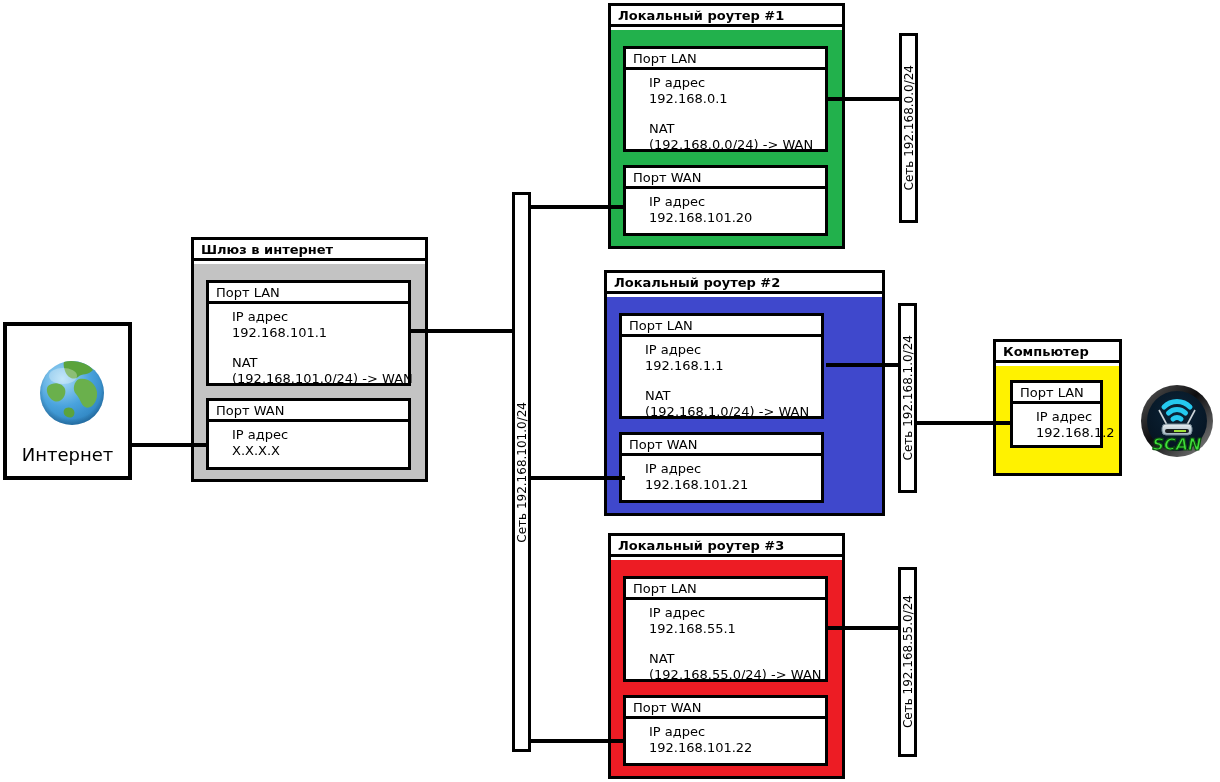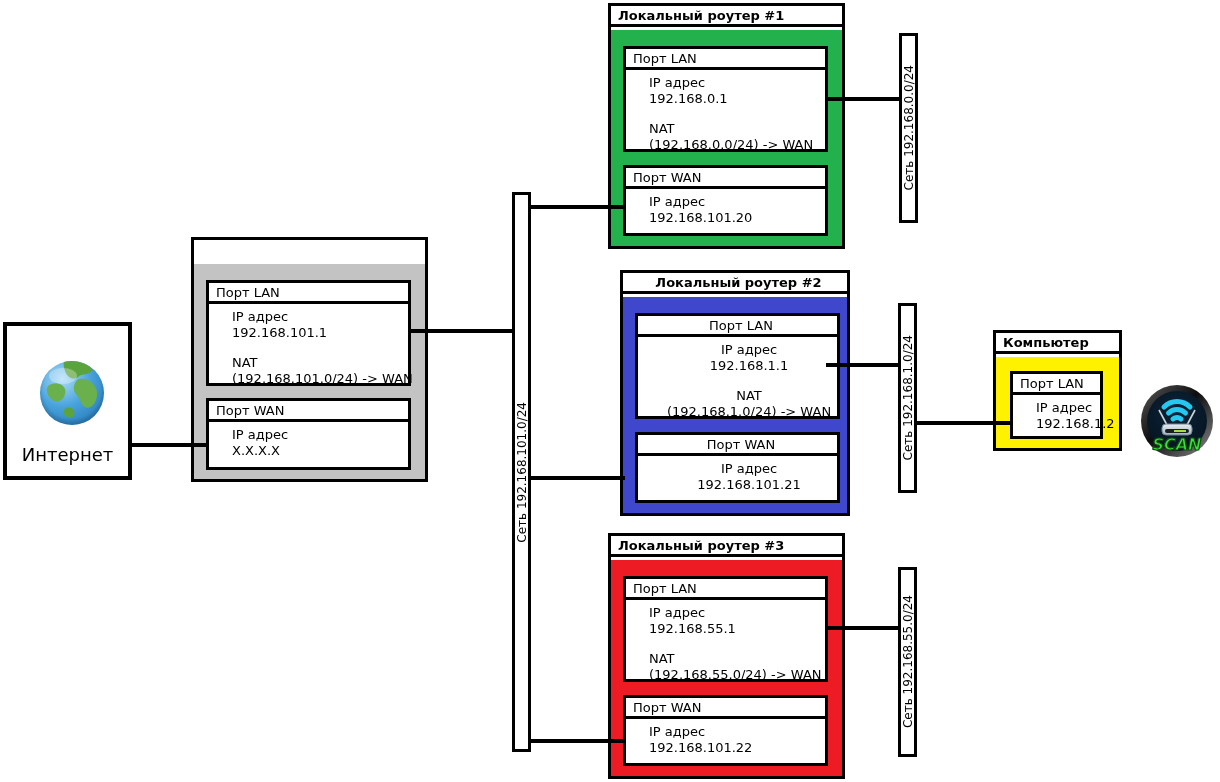--- a/index.html
+++ b/index.html
@@ -66,20 +66,21 @@
       <path d="M12 30 C18 25 27 27 29 33 C31 39 25 48 18 45 C12 42 9 34 12 30 Z" fill="#6ab04c"></path>
       <path d="M30 52 C35 50 40 54 38 59 C36 63 30 62 28 58 C27 55 28 53 30 52 Z" fill="#5ba33c"></path>
       <circle cx="36" cy="37" r="32" fill="url(#shade)"></circle>
       <ellipse cx="27" cy="20" rx="14" ry="8" fill="rgba(255,255,255,0.30)"></ellipse>
     </svg>
   </div>
   <div class="internet-label">Интернет</div>
 </div>
 
 <div class="box" style="left:191px; top:237px; width:237px; height:245px;">
+  <div class="box-title">Шлюз в интернет</div>
   <div class="box-body" style="background: rgb(195, 195, 195);">
     <div class="port" style="top:16px; height:106px;">
       <div class="port-title">Порт LAN</div>
       <div class="port-body">
         <div>IP адрес</div>
         <div>192.168.101.1</div>
         <div class="gap"></div>
         <div>NAT</div>
         <div>(192.168.101.0/24) -&gt; WAN</div>
       </div>
@@ -117,21 +118,21 @@
         <div>IP адрес</div>
         <div>192.168.101.20</div>
       </div>
     </div>
   </div>
 </div>
 <div class="vbar" style="left:899px; top:33px; height:190px;">
   <span class="vlabel">Сеть 192.168.0.0/24</span>
 </div>
 
-<div class="box" style="left:620px; top:270px; width:230px; height:246px;text-align:center;">
+<div class="box" style="left:604px; top:270px; width:281px; height:246px;">
   <div class="box-title">Локальный роутер #2</div>
   <div class="box-body" style="background: rgb(63, 72, 204);">
     <div class="port" style="top:16px; height:106px;">
       <div class="port-title">Порт LAN</div>
       <div class="port-body">
         <div>IP адрес</div>
         <div>192.168.1.1</div>
         <div class="gap"></div>
         <div>NAT</div>
         <div>(192.168.1.0/24) -&gt; WAN</div>
@@ -169,21 +170,21 @@
         <div>IP адрес</div>
         <div>192.168.101.22</div>
       </div>
     </div>
   </div>
 </div>
 <div class="vbar" style="left:898px; top:567px; height:190px;">
   <span class="vlabel">Сеть 192.168.55.0/24</span>
 </div>
 
-<div class="box" style="left:993px; top:330px; width:129px; height:121px;">
+<div class="box" style="left:993px; top:339px; width:129px; height:137px;">
   <div class="box-title">Компьютер</div>
   <div class="box-body" style="background: rgb(255, 242, 0);">
     <div class="computer-port" style="top:14px; height:68px;">
       <div class="port-title">Порт LAN</div>
       <div class="port-body">
         <div>IP адрес</div>
         <div>192.168.1.2</div>
       </div>
     </div>
   </div>

